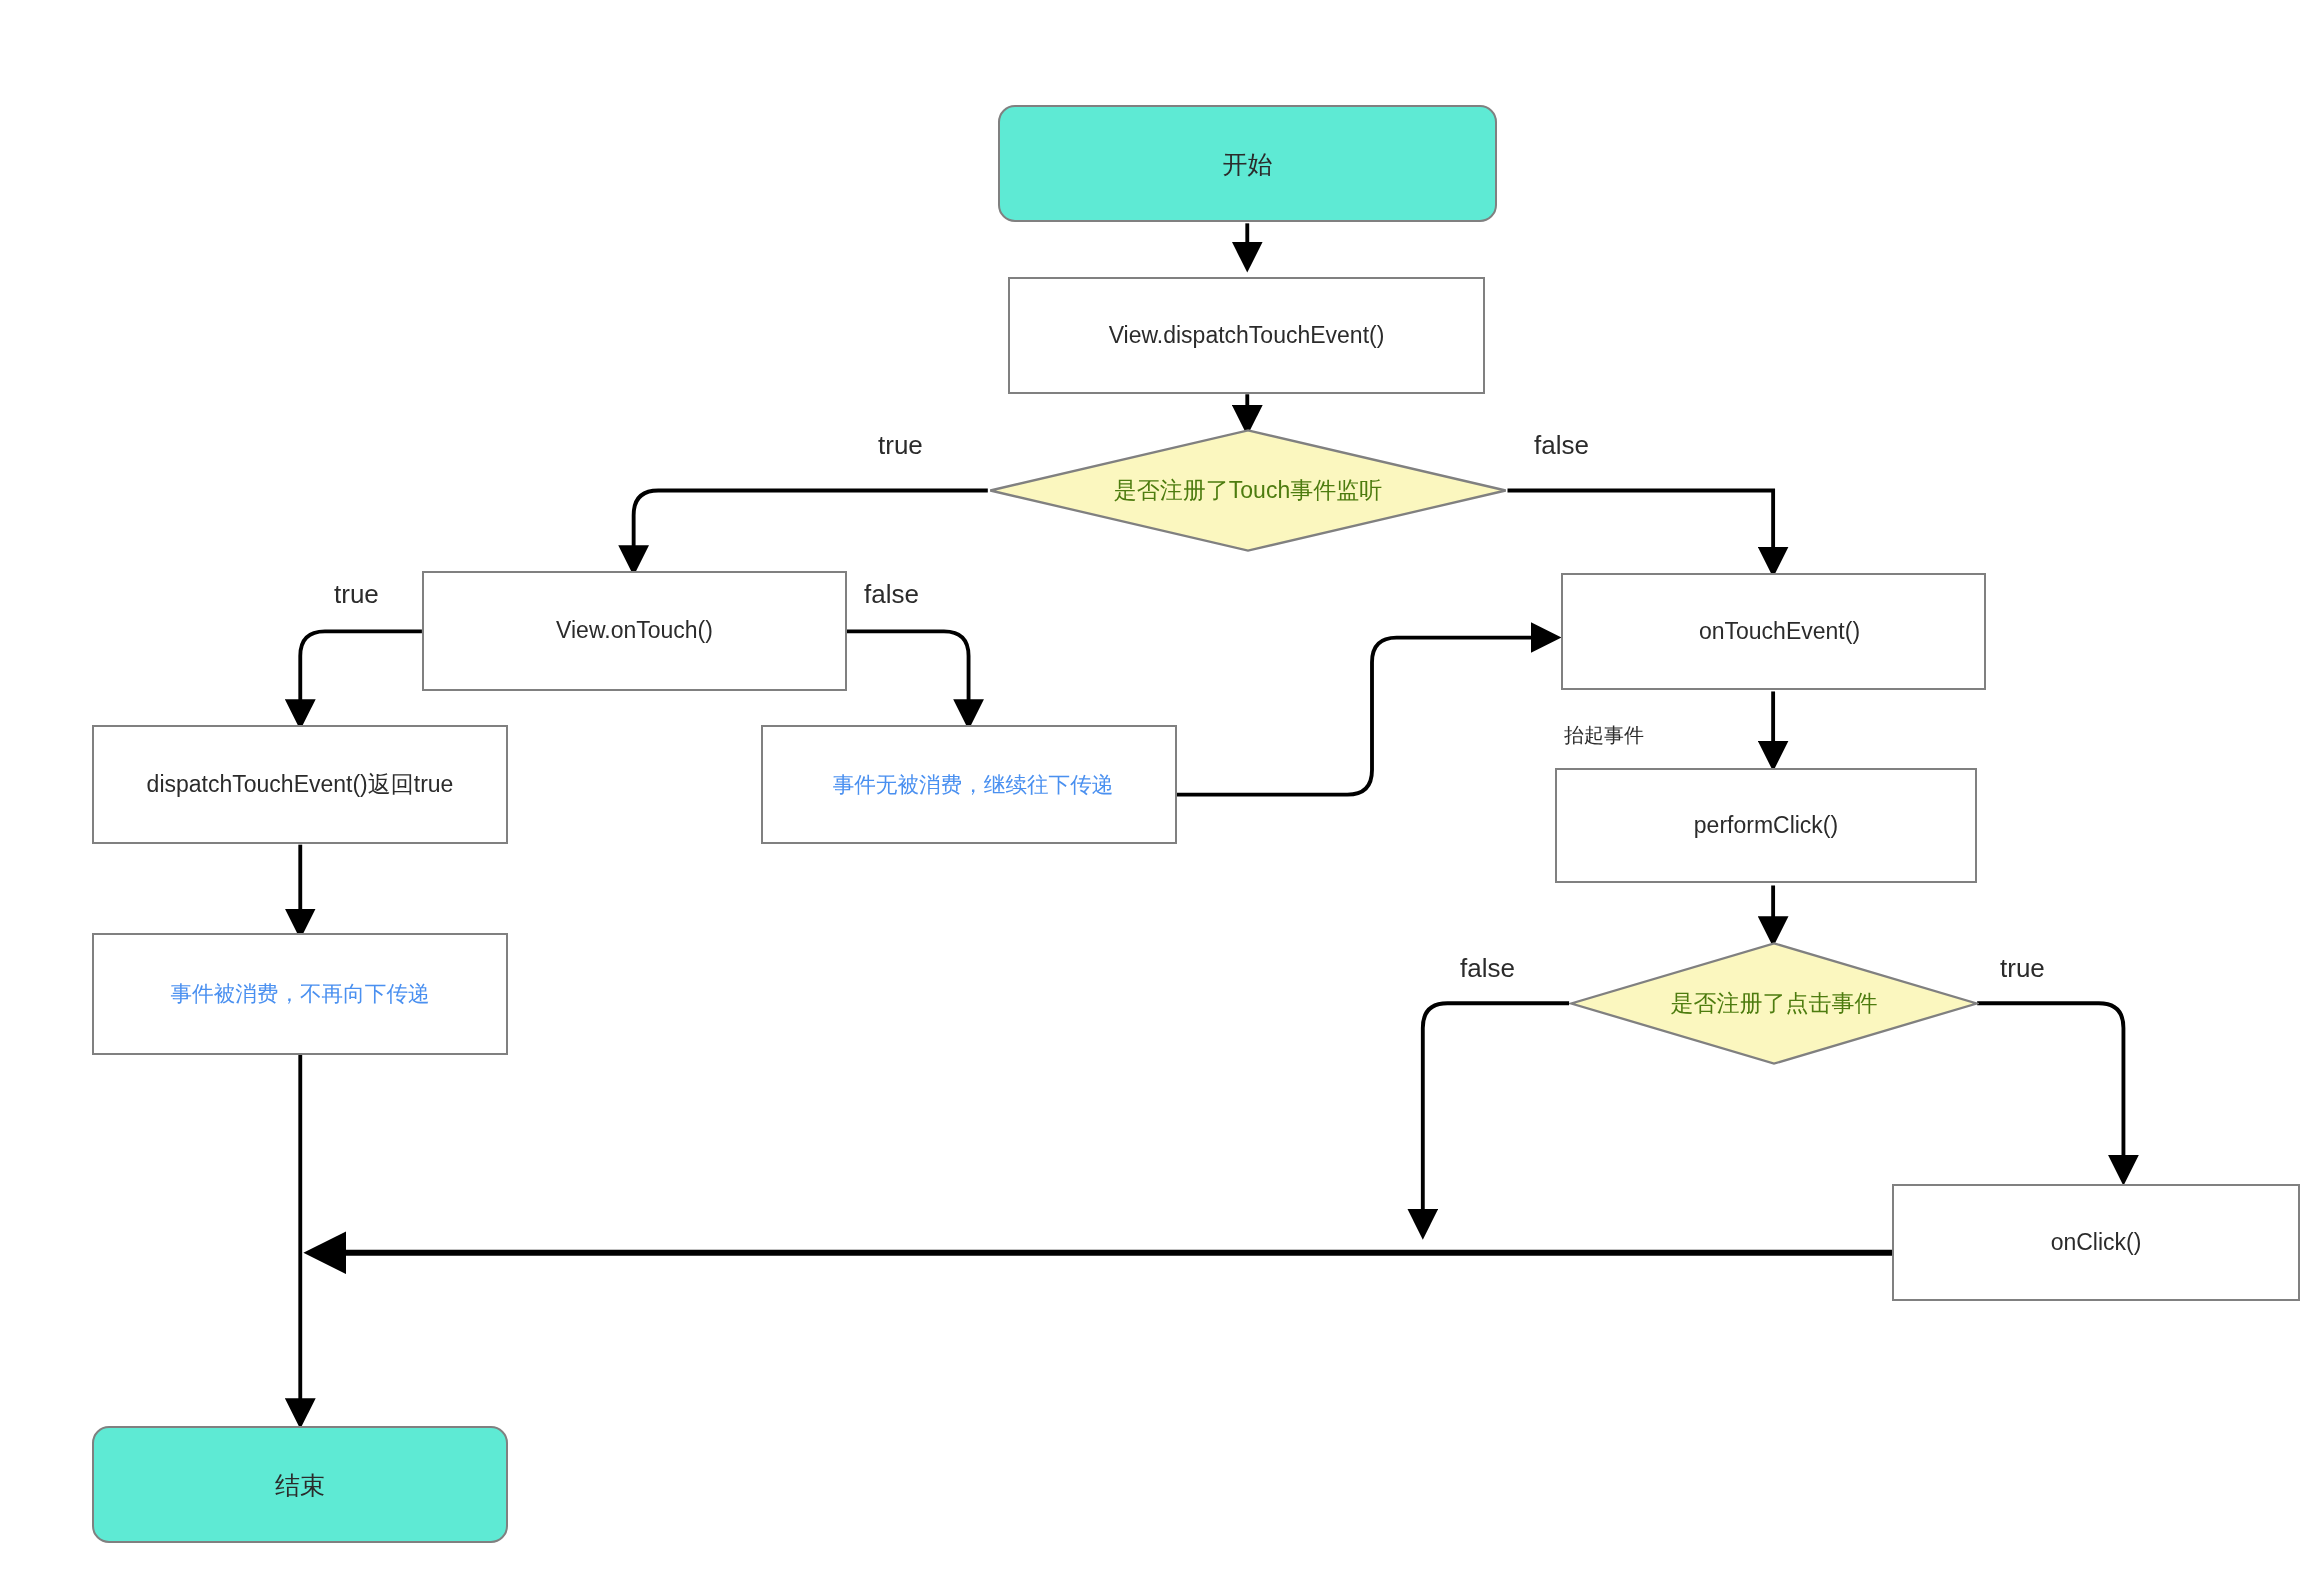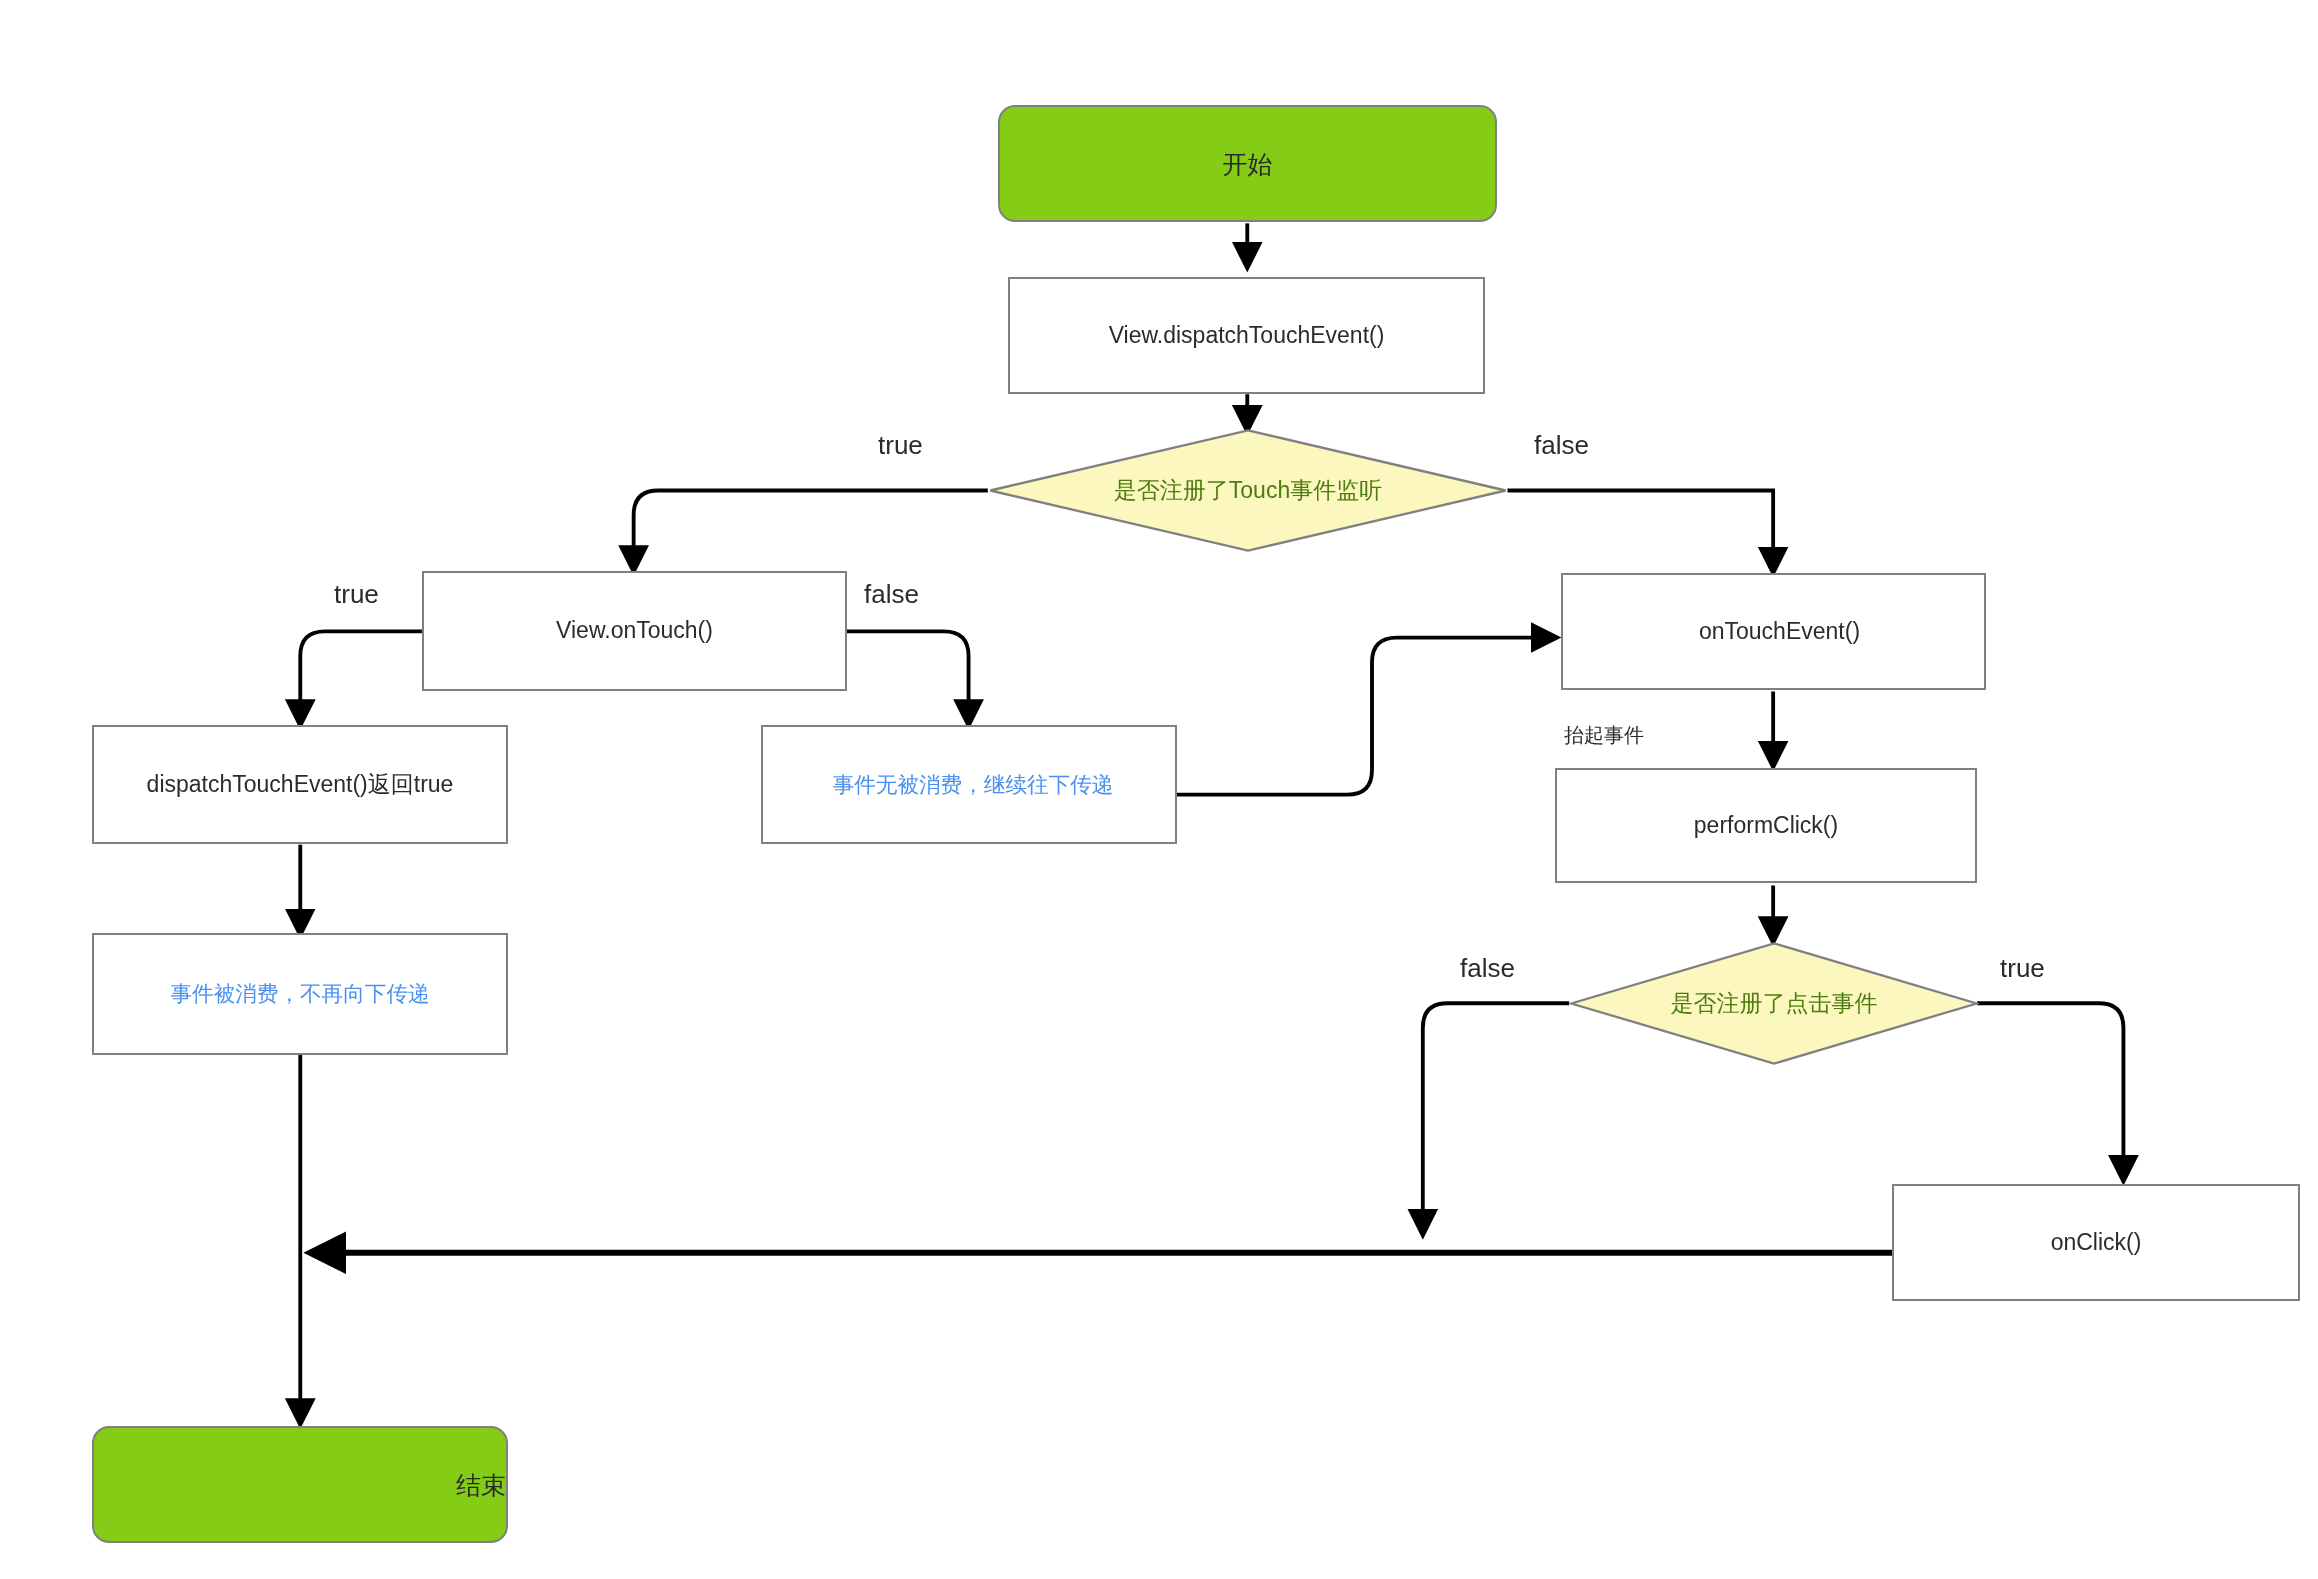--- a/index.html
+++ b/index.html
@@ -33,21 +33,21 @@
     justify-content: center;
     text-align: center;
     border: 2.3px solid #808080;
     background: #ffffff;
     color: #2b2b2b;
     font-size: 23px;
     line-height: 1.2;
     z-index: 2;
   }
   .node.terminal {
-    background: #84cc16;
+    background: #5eead4;
     border-radius: 17px;
     font-size: 25px;
   }
   .node.note {
     color: #4a90f0;
     font-size: 21.6px;
   }
   .diamond-wrap {
     position: absolute;
     z-index: 2;
@@ -171,21 +171,21 @@
     <svg width="410" height="125" viewBox="0 0 532 162">
       <polygon points="266,3 529,81 266,159 3,81" fill="#fbf7bf" stroke="#808080" stroke-width="3"></polygon>
     </svg>
     <div class="diamond-label">是否注册了点击事件</div>
   </div>
 
   <div class="node" style="left:1892px; top:1184px; width:408px; height:117px;">
     <span>onClick()</span>
   </div>
 
-  <div class="node terminal" style="left:92px; top:1426px; width:416px; height:117px;justify-content:flex-end;">
+  <div class="node terminal" style="left:92px; top:1426px; width:416px; height:117px;">
     <span>结束</span>
   </div>
 
   <div class="edge-label" style="left:878px; top:430px;">true</div>
 
   <div class="edge-label" style="left:1534px; top:430px;">false</div>
 
   <div class="edge-label" style="left:334px; top:579px;">true</div>
 
   <div class="edge-label" style="left:864px; top:579px;">false</div>

